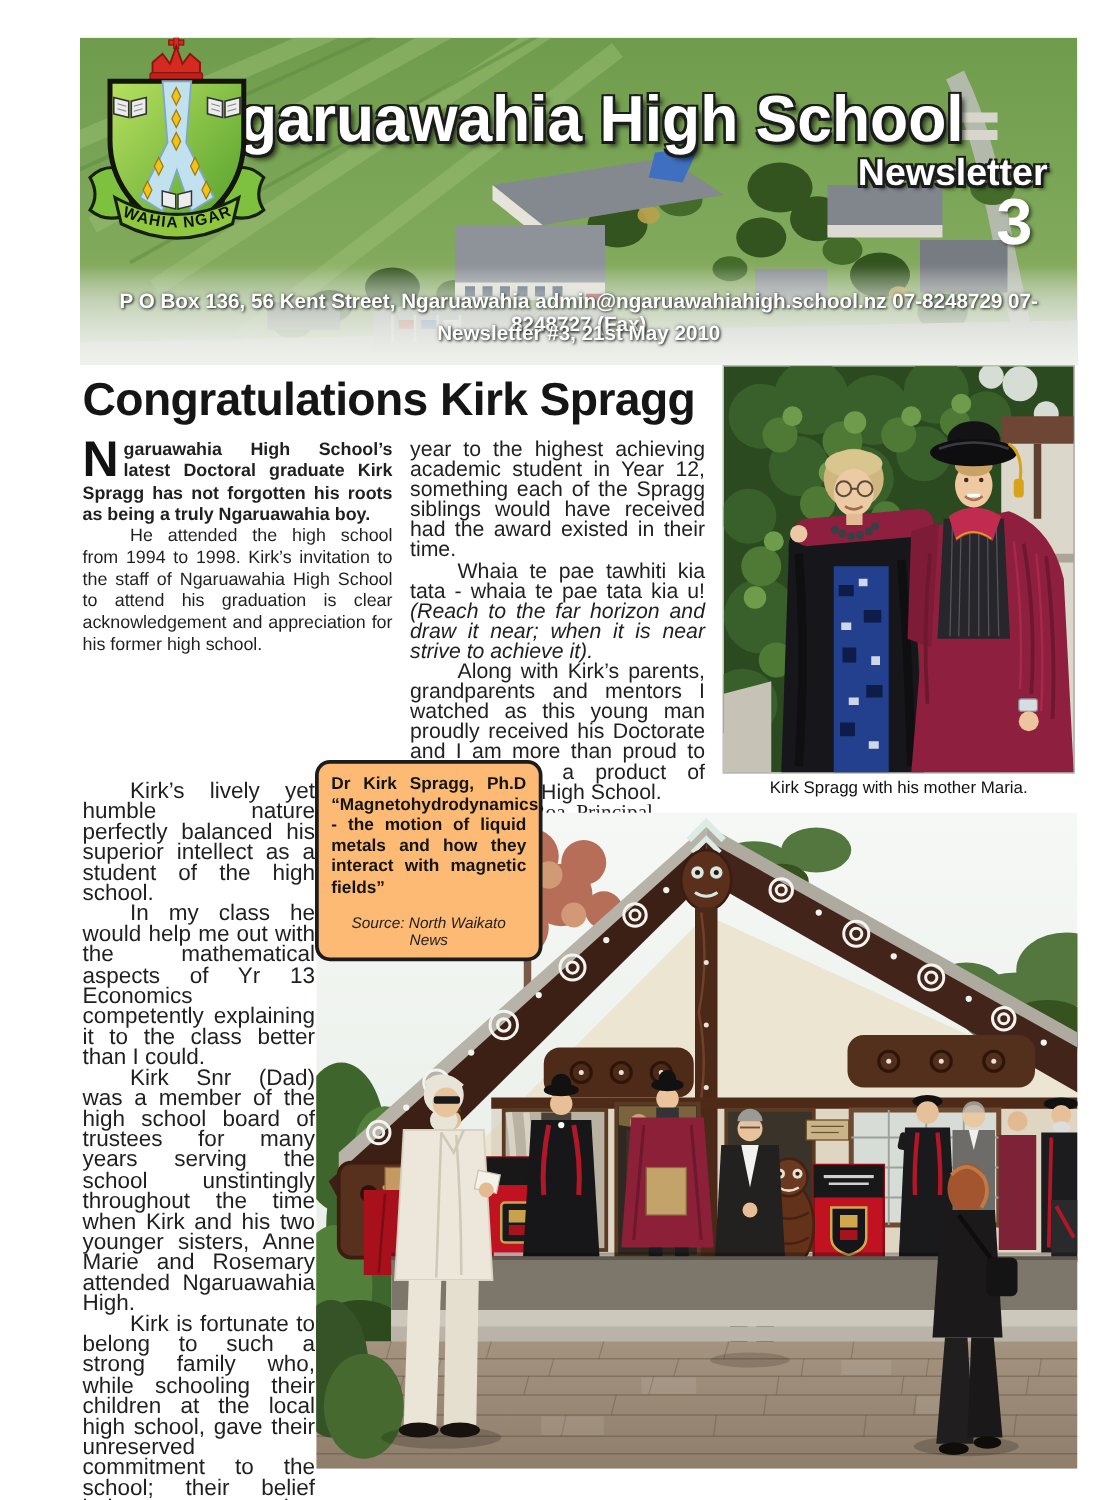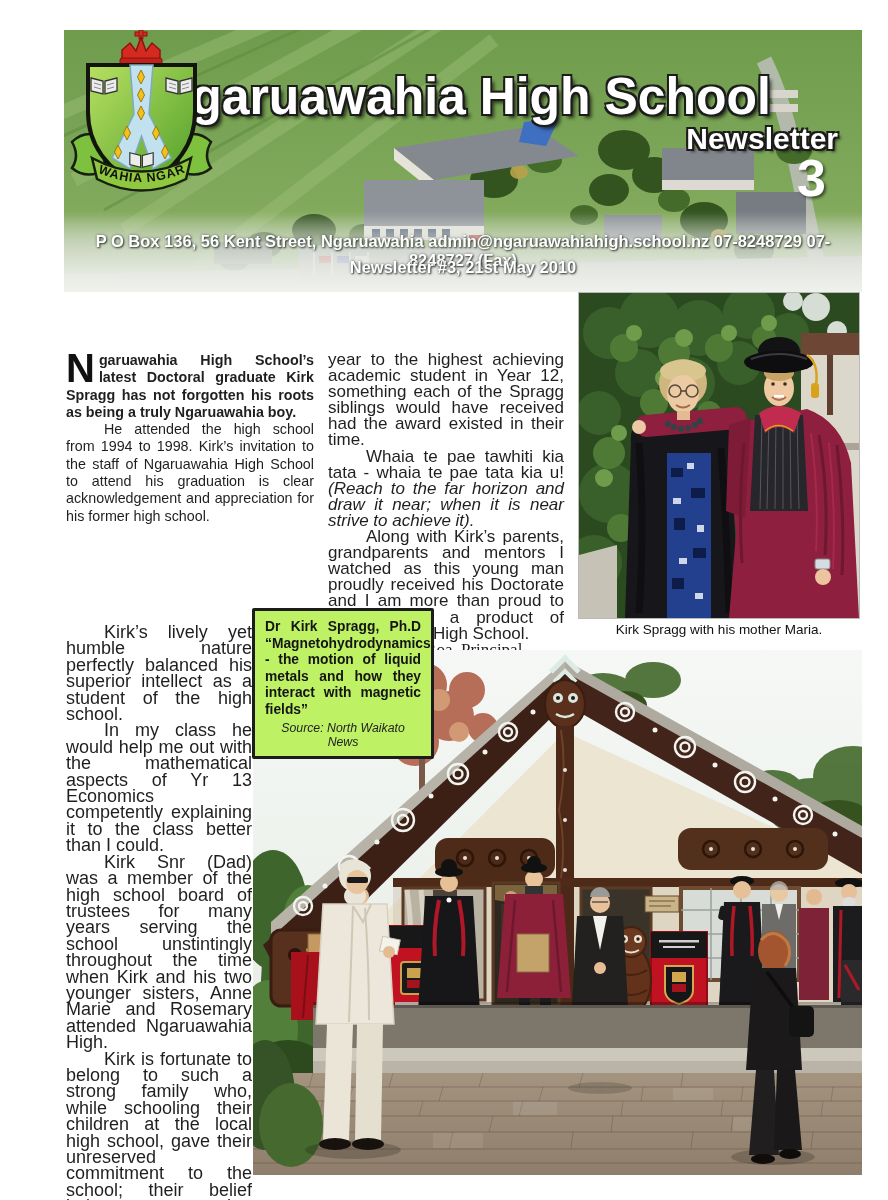--- a/index.html
+++ b/index.html
@@ -32,24 +32,24 @@
   .col p.ind{text-indent:38px;}
   .col1top{left:66px;top:352px;width:248px;font-size:14.3px;line-height:17.3px;}
   .col1bot{left:66px;top:624px;width:186px;font-size:18px;line-height:16.4px;}
   .col2{left:328px;top:352px;width:236px;font-size:17px;line-height:16.1px;}
   .lead{font-weight:bold;}
   .dropcap{float:left;font-size:40px;line-height:32px;font-weight:bold;padding-right:4px;color:#111;}
   .maori-tr{font-style:italic;}
   .signature{text-align:center;padding-right:4px;text-indent:0 !important;font-family:Liberation Serif, serif;}
 
   
-  .qbox{position:absolute;left:252px;top:608px;width:156px;background:#bef264;border:3px solid #1c1c1c;
-        border-radius:2px;padding:8px 10px 7px 10px;z-index:6;}
+  .qbox{position:absolute;left:252px;top:608px;width:156px;background:#fdba74;border:3px solid #1c1c1c;
+        border-radius:12px;padding:8px 10px 7px 10px;z-index:6;}
   .qbox .qt{margin:0;font-size:13.8px;line-height:16.6px;font-weight:bold;text-align:justify;color:#141414;}
-  .qbox .src{margin:2px 0 0 0;font-size:12.3px;font-style:italic;text-align:center;color:#222;}
+  .qbox .src{margin:12px 0 0 0;font-size:12.3px;font-style:italic;text-align:center;color:#222;}
 
   
   .photo1{position:absolute;left:578px;top:292px;width:280px;height:325px;border:1px solid #b9b9b9;z-index:2;}
   .caption1{position:absolute;left:578px;top:622px;width:282px;text-align:center;font-size:13.5px;color:#111;}
   .photo2{position:absolute;left:253px;top:650px;width:609px;height:525px;z-index:2;}
   svg{display:block;}
 </style>
 </head>
 <body>
 
@@ -221,20 +221,21 @@
       <path d="M28,128 Q77.5,155 127,128 L122,149 Q77.5,172 33,149 Z" fill="#8fc741" stroke="#17200f" stroke-width="2.5"></path>
       <text font-size="12.5" font-weight="bold" fill="#101208" letter-spacing="1">
         <textPath href="#mottoPath" startOffset="4">WAHIA NGARUA</textPath>
       </text>
     </svg>
 
     <div class="addr1">P O Box 136,  56 Kent Street, Ngaruawahia     admin@ngaruawahiahigh.school.nz     07-8248729    07-8248727 (Fax)</div>
     <div class="addr2">Newsletter #3,  21st May 2010</div>
   </div>
 
+  <div class="headline">Congratulations Kirk Spragg</div>
 
   <div class="col col1top">
     <p class="lead"><span class="dropcap">N</span><span>garuawahia High School’s latest Doctoral graduate Kirk Spragg has not forgotten his roots as being a truly Ngaruawahia boy.</span></p>
     <p class="ind">He attended the high school from 1994 to 1998.  Kirk’s invitation to the staff of Ngaruawahia High School to attend his graduation is clear acknowledgement and appreciation for his former high school.</p>
   </div>
 
   <div class="col col1bot">
     <p class="ind">Kirk’s lively yet humble nature perfectly balanced his superior intellect as a student of the high school.</p>
     <p class="ind">In my class he would help me out with the mathematical aspects of Yr 13 Economics competently explaining it to the class better than I could.</p>
     <p class="ind">Kirk Snr (Dad) was a member of the high school board of trustees for many years serving the school unstintingly throughout the time when Kirk and his two younger sisters, Anne Marie and Rosemary attended Ngaruawahia High.</p>

